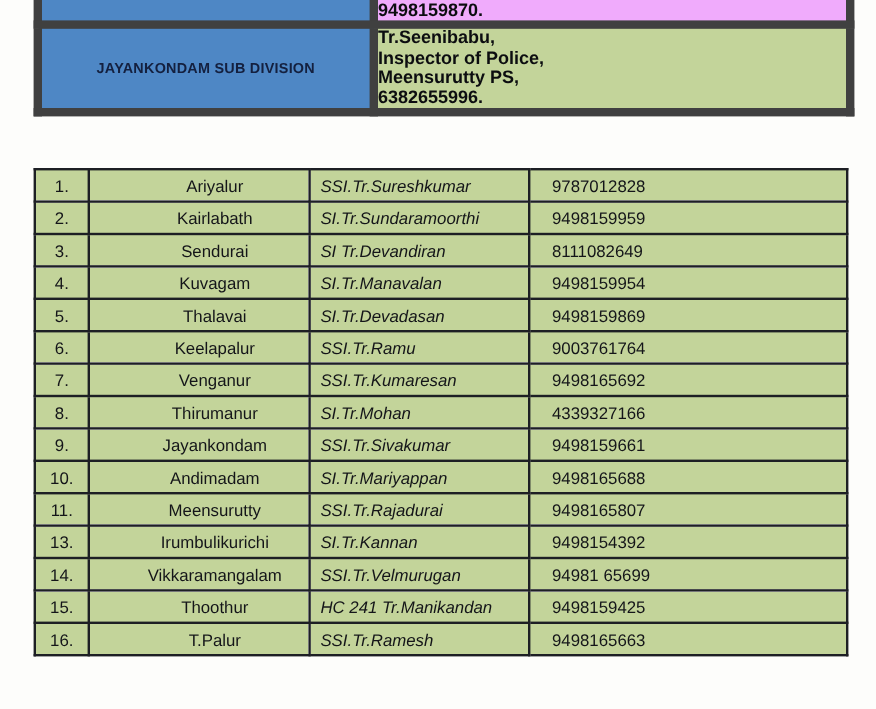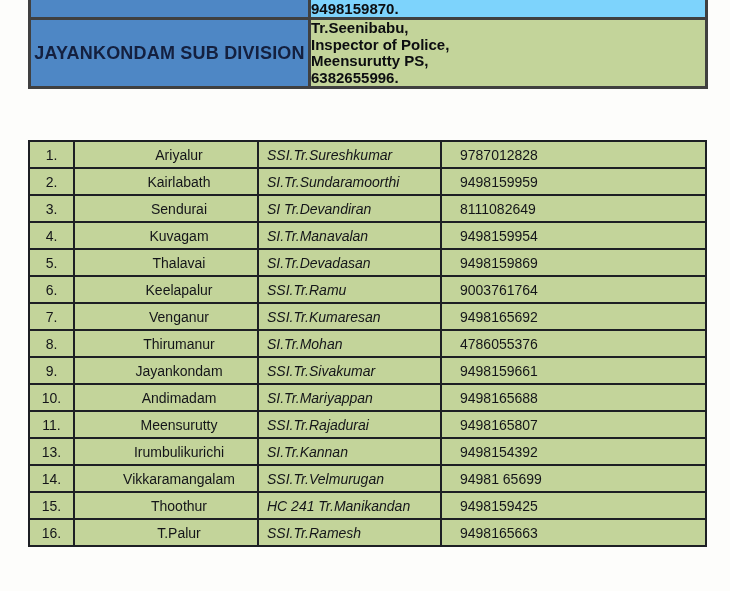--- a/index.html
+++ b/index.html
@@ -8,31 +8,31 @@
     background:#fdfdfb;
     font-family:"Liberation Sans", sans-serif;
   }
   .doc { position:relative; width:730px; height:591px; overflow:hidden; background:#fdfdfb; }
 
   
   .top-table {
     position:absolute; left:28px; top:0; width:677px;
     border-collapse:collapse; table-layout:fixed;
   }
-  .top-table td { border:3px solid #404040; padding:0; vertical-align:middle; }
+  .top-table td { border:7px solid #404040; padding:0; vertical-align:middle; }
   .top-table tr.clipped td { border-top:none; height:17px; }
   .blue-cell  { background:#4e87c5; }
-  .green-cell { background:#7dd3fc; }
+  .green-cell { background:#f0abfc; }
   .phone-top {
     font-weight:bold; font-size:15px; color:#0c0d10;
     vertical-align:top; padding:1px 0 0 10px;
   }
   .division-cell {
     background:#4e87c5; text-align:center;
-    color:#14203f; font-weight:bold; font-size:18px;
+    color:#14203f; font-weight:bold; font-size:12px;
     height:65px; letter-spacing:.2px;
   }
   .officer-cell {
     background:#c3d49a; padding:2px 10px;
     font-weight:bold; font-size:15px; color:#0c0d10; line-height:16.5px;
   }
 
   
   .page-title {
     position:absolute; top:104px; left:0; width:730px;
@@ -138,21 +138,21 @@
     <tr>
       <td class="c-sno">7.</td>
       <td class="c-ps">Venganur</td>
       <td class="c-name">SSI.Tr.Kumaresan</td>
       <td class="c-contact">9498165692</td>
     </tr>
     <tr>
       <td class="c-sno">8.</td>
       <td class="c-ps">Thirumanur</td>
       <td class="c-name">SI.Tr.Mohan</td>
-      <td class="c-contact">4786055376</td>
+      <td class="c-contact">4339327166</td>
     </tr>
     <tr>
       <td class="c-sno">9.</td>
       <td class="c-ps">Jayankondam</td>
       <td class="c-name">SSI.Tr.Sivakumar</td>
       <td class="c-contact">9498159661</td>
     </tr>
     <tr>
       <td class="c-sno">10.</td>
       <td class="c-ps">Andimadam</td>

